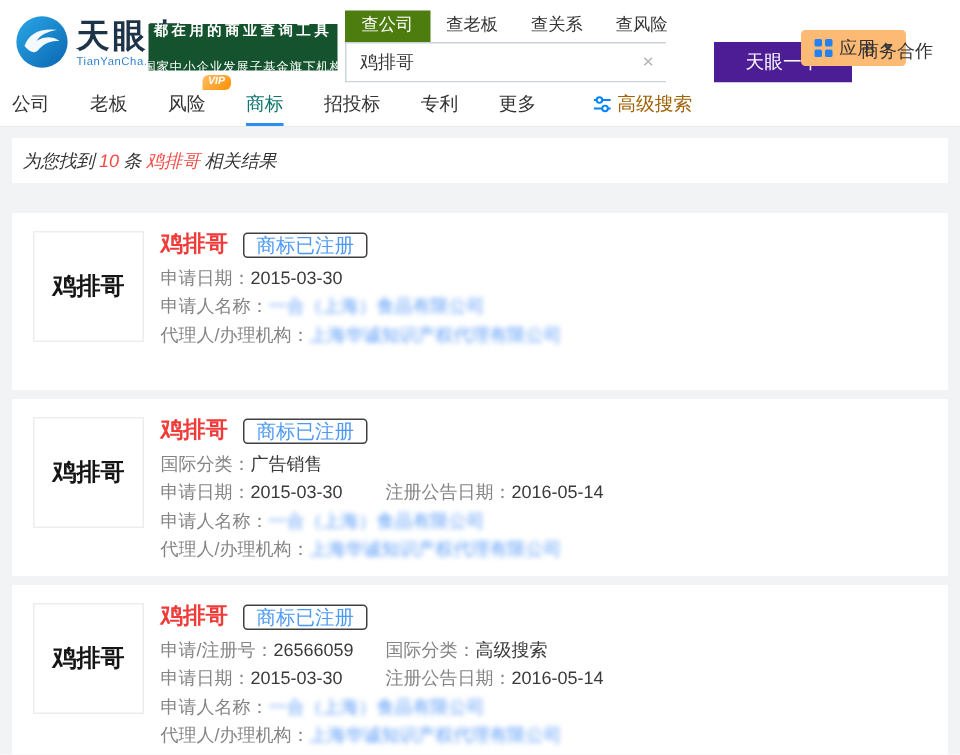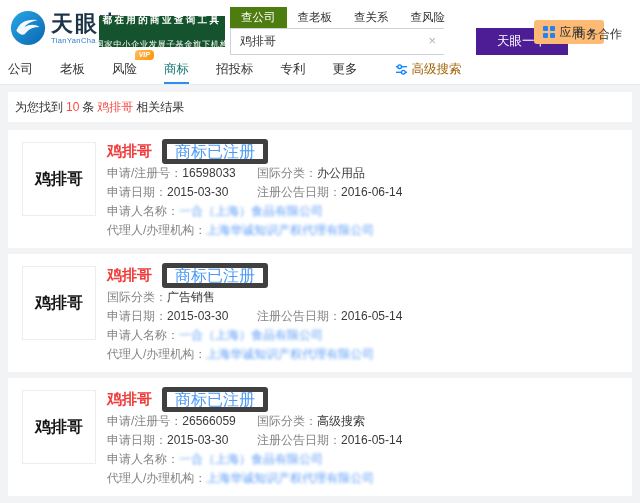--- a/index.html
+++ b/index.html
@@ -44,29 +44,29 @@
     padding-left:8px;gap:27px;background:#fff;}
   .nav-item{font-size:12.5px;color:#333;position:relative;cursor:pointer;height:28px;line-height:26px;white-space:nowrap;}
   .nav-item.active{color:#0f766e;box-shadow:inset 0 -2px 0 #2b8ef3;}
   .vip{position:absolute;top:-6px;right:-17px;background:linear-gradient(135deg,#ffbe66,#ff9000);color:#fff;
     font-size:7px;font-style:italic;font-weight:bold;padding:1px 4px;border-radius:4px 4px 4px 0;line-height:8px;}
   .adv{display:flex;align-items:center;gap:4px;color:#a16207;font-size:12.5px;margin-left:10px;cursor:pointer;text-decoration:none;white-space:nowrap;}
   .adv svg{width:13px;height:13px;display:block;}
 
   
   main{position:absolute;top:85px;left:0;right:0;bottom:0;background:#f2f3f5;padding:7px 8px 0;box-sizing:border-box;}
-  .summary{background:#fff;height:30px;line-height:30px;padding:0 7px;font-size:12px;color:#333;margin-bottom:8px;}
+  .summary{background:#fff;height:30px;line-height:30px;padding:0 7px;font-size:12px;color:#333;margin-bottom:20px;font-style:italic;}
   .summary .red{color:#f54a45;margin:0 3px;}
   .card{background:#fff;display:flex;padding:12px 14px;box-sizing:border-box;margin-bottom:6px;height:118px;}
   .thumb{width:72px;height:72px;border:1px solid #ededed;box-sizing:content-box;display:flex;align-items:center;
     justify-content:center;font-size:16px;font-weight:bold;color:#151515;flex:none;cursor:pointer;background:#fff;white-space:nowrap;}
   .info{margin-left:11px;flex:1;min-width:0;}
   .title-row{display:flex;align-items:center;gap:10px;height:18px;}
   .tm-title{color:#f03b3b;font-size:15px;font-weight:bold;cursor:pointer;text-decoration:none;line-height:18px;}
-  .badge{font-size:16px;color:#4d9af5;border:5px solid #404040;border-radius:3px;padding:1px 8px;line-height:13px;white-space:nowrap;}
+  .badge{font-size:13px;color:#4d9af5;border:1px solid #404040;border-radius:3px;padding:1px 8px;line-height:13px;white-space:nowrap;}
   .row{margin-top:7px;font-size:12px;line-height:12px;display:flex;white-space:nowrap;}
   .pair1{width:150px;flex:none;}
   .lbl{color:#848484;}
   .val{color:#3a3a3a;}
   .blink{color:#5b9cf8;text-decoration:none;cursor:pointer;filter:blur(1.6px);}
 </style>
 </head>
 <body>
 
 <div class="page">
@@ -150,26 +150,21 @@
     <section class="card">
       <div class="thumb">
           <span>鸡排哥</span>
         </div>
       <div class="info">
         <div class="title-row">
           <a class="tm-title">鸡排哥</a>
           <span class="badge">商标已注册</span>
         </div>
         <div class="row">
-          <span class="pair1"><span class="lbl">申请/注册号：</span><span class="val">16598033</span></span>
-          <span><span class="lbl">国际分类：</span><span class="val">办公用品</span></span>
-        </div>
-        <div class="row">
           <span class="pair1"><span class="lbl">申请日期：</span><span class="val">2015-03-30</span></span>
-          <span><span class="lbl">注册公告日期：</span><span class="val">2016-06-14</span></span>
         </div>
         <div class="row">
           <span class="lbl">申请人名称：</span>
             <a class="blink">一合（上海）食品有限公司</a>
         </div>
         <div class="row">
           <span class="lbl">代理人/办理机构：</span>
             <a class="blink">上海华诚知识产权代理有限公司</a>
         </div>
       </div>

